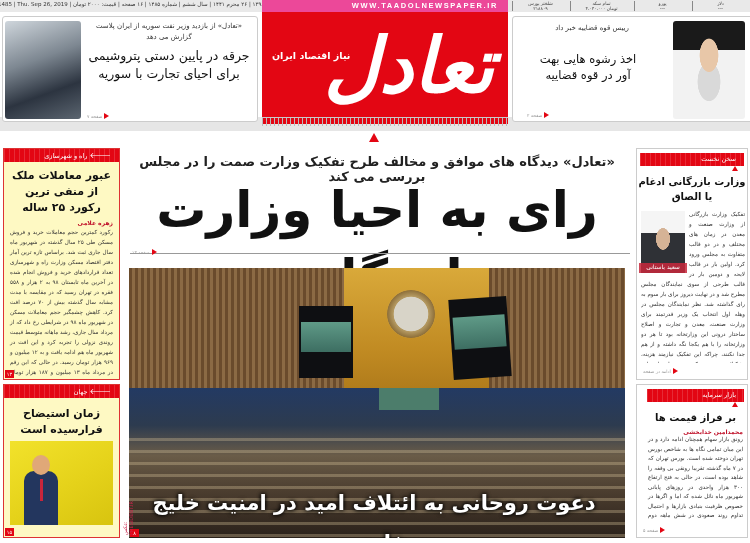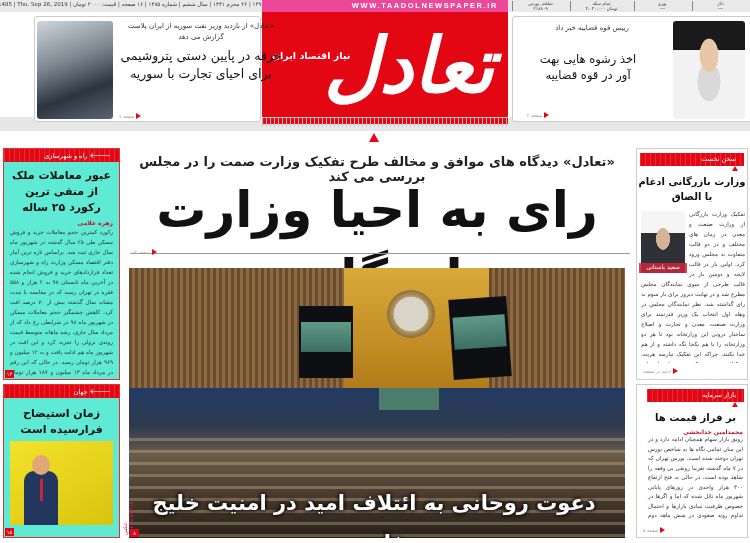--- a/index.html
+++ b/index.html
@@ -44,21 +44,21 @@
   .screen { background: #0e0f12; }
   .screen-inner { background: linear-gradient(180deg, #5f9a87, #3d6e62); }
   .floor { left: 0; top: 120px; width: 496px; height: 150px; background: linear-gradient(180deg, #233a63 0%, #2d3b4f 25%, #6a5c48 45%, #4a3c2e 70%, #2a211a 100%); }
   .desk-rows { left: 0; top: 170px; width: 496px; height: 100px; background: repeating-linear-gradient(180deg, rgba(210,190,150,0.35) 0 3px, rgba(40,30,20,0.0) 3px 12px); }
   .photo-kicker { left: 0; top: 188px; width: 470px; text-align: center; color: #fff; font-size: 11px; font-weight: bold; direction: rtl; text-shadow: 0 0 3px #000, 0 0 3px #000; }
   .photo-headline { left: 0; top: 215px; width: 490px; text-align: center; color: #fff; font-size: 21px; font-weight: 900; direction: rtl; text-shadow: 0 0 4px #000, 0 0 4px #000; line-height: 40px; }
   .photo-credit { left: 122px; top: 495px; width: 9px; height: 40px; writing-mode: vertical-rl; transform: rotate(180deg); font-size: 5px; color: #c9264d; }
   .red-num { width: 9px; height: 8px; background: #e30613; color: #fff; font-size: 5px; text-align: center; line-height: 8px; }
 
   
-  .side-box { border: 1px solid #d33; background: #5eead4; }
+  .side-box { border: 1px solid #d33; background: #fef9c3; }
   .side-header { height: 13px; background: #e30613; color: #fff; font-size: 6.5px; direction: rtl; padding-right: 8px; line-height: 13px; position: relative; background-image: repeating-linear-gradient(90deg, rgba(255,255,255,0.15) 0 1px, transparent 1px 5px); }
   .side-title { font-weight: bold; font-size: 11px; text-align: center; direction: rtl; line-height: 16px; color: #111; }
   .byline { font-size: 6px; color: #c0122a; direction: rtl; text-align: right; font-weight: bold; }
   .body-text { font-size: 5.6px; line-height: 10px; direction: rtl; text-align: justify; color: #333; }
   .arrow-left { font-size: 8px; }
 
   .right-col-box { border: 1px solid #ccc; background: #fff; }
   .header-tri { left: 50%; bottom: -5px; width: 0; height: 0; border-left: 3px solid transparent; border-right: 3px solid transparent; border-bottom: 5px solid #e30613; }
 
   .portrait-raisi { background: radial-gradient(ellipse at 50% 35%, #e8c7a8 0 18%, transparent 19%), radial-gradient(ellipse at 50% 62%, #d9d9d9 0 22%, transparent 23%), linear-gradient(180deg, #1a1a1a 0 30%, #f2f2f2 30% 100%); }
@@ -93,21 +93,21 @@
 <div class="abs ruler-bg"></div>
 
 <div class="abs masthead">
 
   <div class="abs logo">تعادل</div>
   <div class="abs slogan">نیاز اقتصاد ایران</div>
 </div>
 <div class="abs ruler"></div>
 <div class="abs pointer"></div>
 
-<div class="abs teaser" style="left:2px; top:16px; width:227px; height:106px;margin-left:32px;">
+<div class="abs teaser" style="left:2px; top:16px; width:256px; height:106px;">
   <div class="abs teaser-photo" style="left:2px; top:4px; width:76px; height:98px;"></div>
   <div class="abs kicker" style="left:82px; top:4px; width:168px;">«تعادل» از بازدید وزیر نفت سوریه از ایران پلاست گزارش می دهد</div>
   <div class="abs teaser-headline" style="left:82px; top:30px; width:168px;">جرقه در پایین دستی پتروشیمی برای احیای تجارت با سوریه</div>
   <div class="abs page-ref" style="left:84px; top:96px;">
     <span class="tri-right"></span>
     <span>صفحه ۷</span>
   </div>
 </div>
 
 <div class="abs teaser" style="left:512px; top:16px; width:256px; height:106px;">

